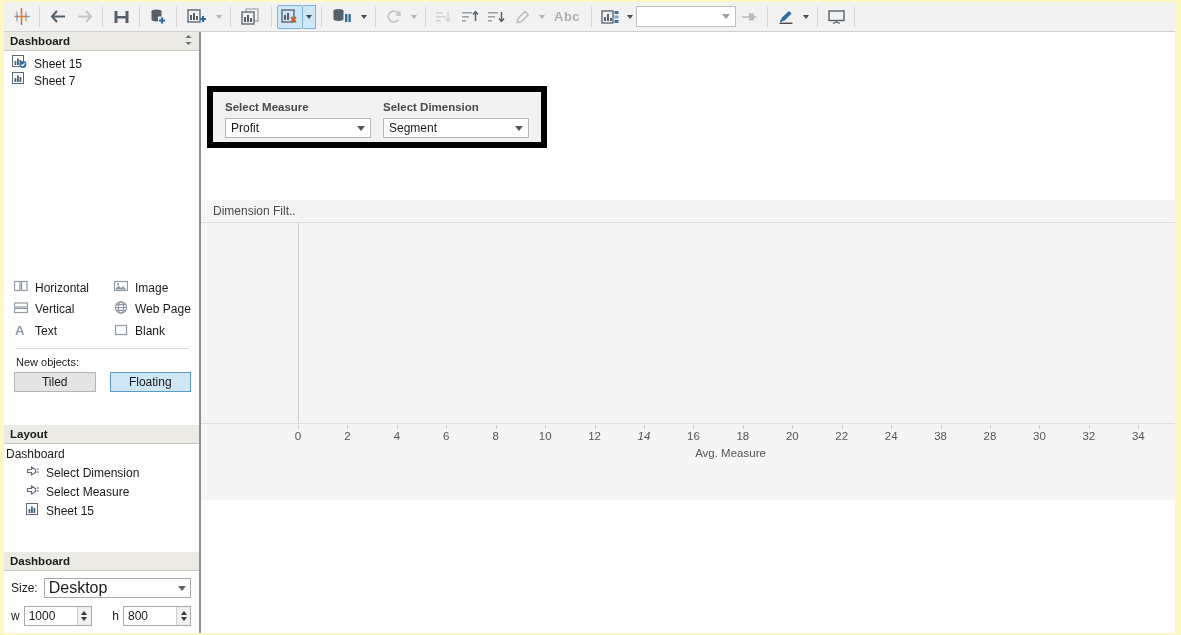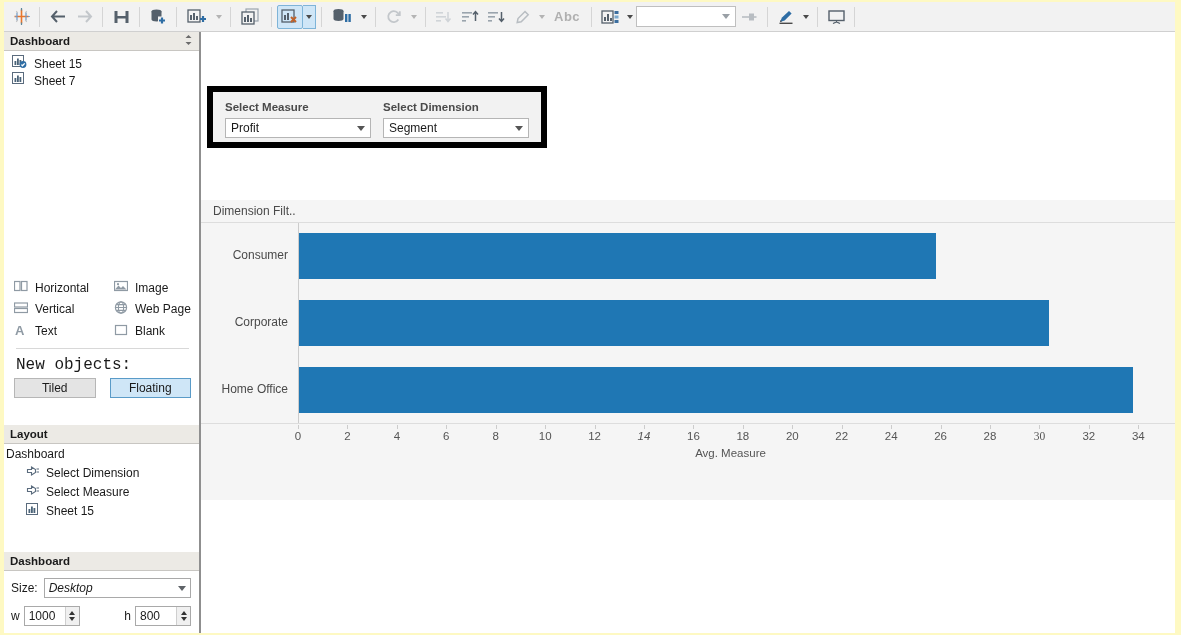--- a/index.html
+++ b/index.html
@@ -41,38 +41,38 @@
   .panel-head { height:19px; background:#eceae5; border-bottom:1px solid #c8c6c2;
                 display:flex; align-items:center; padding:0 6px; font-weight:bold;
                 font-size:11.5px; color:#1a1a1a; justify-content:space-between; }
   .sheetlist { padding:4px 0 0 6px; }
   .sheetrow { display:flex; align-items:center; height:17px; gap:7px; padding-left:2px; }
   .sheetrow span { font-size:12px; }
   .objects { position:absolute; left:0; top:240px; width:195px; padding:8px 8px 8px 10px; }
   .objgrid { display:grid; grid-template-columns:100px 1fr; row-gap:6px; }
   .objitem { display:flex; align-items:center; gap:7px; font-size:12px; }
   .hrule { height:1px; background:#d8d8d8; margin:9px 2px 0 2px; }
-  .newobj { padding:7px 0 0 2px; font-size:16px;font-family:Liberation Mono, monospace; }
+  .newobj { padding:7px 0 0 2px; font-size:11px; }
   .btnrow { display:flex; gap:14px; margin-top:4px;text-align:center; }
   .tbtn { width:88px; height:20px; font-size:12px; display:flex; align-items:center;
           justify-content:center; border:1px solid #b6b6b6; background:#e4e4e4; color:#1a1a1a; }
   .tbtn.on { background:#cfe6f7; border-color:#5a9bc8; }
   .layout-head { position:absolute; left:0; top:393px; width:220px; }
   .tree { position:absolute; left:0; top:413px; width:195px; font-size:12px; }
   .troot { padding:2px 0 2px 2px; }
   .titem { display:flex; align-items:center; gap:6px; padding:2px 0 2px 22px; }
   .dashsec { position:absolute; left:0; top:520px; width:195px; }
   .sizerow { display:flex; align-items:center; gap:6px; padding:7px 8px 0 7px; font-size:12px; }
   .selectbox { width:148px; height:20px; background:#fff; border:1px solid #a9a9a9;
-               display:flex; align-items:center; padding:8px 4px; font-size:12px;
-               justify-content:space-between;font-style:italic; }
+               display:flex; align-items:center; padding:8px 4px; font-size:16px;
+               justify-content:space-between; }
   .chev { width:0;height:0;border-left:4px solid transparent;border-right:4px solid transparent;
           border-top:5px solid #5f6368; }
   .whrow { display:flex; align-items:center; padding:8px 8px 0 7px; font-size:12px; gap:4px; }
-  .spin { display:flex; align-items:center; border:1px solid #a9a9a9; background:#fff; height:20px; }
+  .spin { display:flex; align-items:center; border:1px solid #a9a9a9; background:#fff; height:20px;gap:12px; }
   .spin .val { width:40px; padding-left:4px; font-size:12px; }
   .spin .arrows { width:14px; height:18px; border-left:1px solid #cfcfcf;
                   display:flex; flex-direction:column; align-items:center; justify-content:center; gap:2px;
                   background:#f0f0f0; }
   .spin .arrows i { width:0;height:0;border-left:3px solid transparent;border-right:3px solid transparent; }
   .spin .arrows i.u { border-bottom:4px solid #333; }
   .spin .arrows i.d { border-top:4px solid #333; }
   .showtitle { display:flex; align-items:center; gap:6px; padding:16px 0 0 9px; font-size:12px; }
 
   
@@ -482,28 +482,20 @@
             <span>Segment</span>
             <i></i>
           </div>
         </div>
       </div>
     </div>
 
     <div class="viz">
       <div class="vizhdr">Dimension Filt..</div>
       <div class="vizline"></div>
-      <div class="plot" id="plot">
-          <div class="bar" style="left: 97px; top: 10.3333px; width: 637.629px; height: 46px; background: rgb(31, 119, 180);"></div>
-          <div class="rowlabel" style="top: 25.3333px; left: 1px;">Consumer</div>
-          <div class="bar" style="left: 97px; top: 77px; width: 751.314px; height: 46px; background: rgb(31, 119, 180);"></div>
-          <div class="rowlabel" style="top: 92px; left: 1px;">Corporate</div>
-          <div class="bar" style="left: 97px; top: 143.667px; width: 835.343px; height: 46px; background: rgb(31, 119, 180);"></div>
-          <div class="rowlabel" style="top: 158.667px; left: 1px;">Home Office</div>
-        </div>
       <div class="vaxis"></div>
       <div class="axisline"></div>
       <div id="ticks">
           <div class="tick" style="left: 97px;"></div>
           <div class="ticklbl" style="left: 97px;">0</div>
           <div class="tick" style="left: 146.429px;"></div>
           <div class="ticklbl" style="left: 146.429px;">2</div>
           <div class="tick" style="left: 195.857px;"></div>
           <div class="ticklbl" style="left: 195.857px;">4</div>
           <div class="tick" style="left: 245.286px;"></div>
@@ -520,25 +512,25 @@
           <div class="ticklbl" style="left: 492.429px;">16</div>
           <div class="tick" style="left: 541.857px;"></div>
           <div class="ticklbl" style="left: 541.857px;">18</div>
           <div class="tick" style="left: 591.286px;"></div>
           <div class="ticklbl" style="left: 591.286px;">20</div>
           <div class="tick" style="left: 640.714px;"></div>
           <div class="ticklbl" style="left: 640.714px;">22</div>
           <div class="tick" style="left: 690.143px;"></div>
           <div class="ticklbl" style="left: 690.143px;">24</div>
           <div class="tick" style="left: 739.571px;"></div>
-          <div class="ticklbl" style="left: 739.571px;">26</div>
+          <div class="ticklbl" style="left: 739.571px;">38</div>
           <div class="tick" style="left: 789px;"></div>
           <div class="ticklbl" style="left: 789px;">28</div>
           <div class="tick" style="left: 838.429px;"></div>
-          <div class="ticklbl" style="left: 838.429px; font-family: Liberation Serif, serif;">30</div>
+          <div class="ticklbl" style="left: 838.429px;">30</div>
           <div class="tick" style="left: 887.857px;"></div>
           <div class="ticklbl" style="left: 887.857px;">32</div>
           <div class="tick" style="left: 937.286px;"></div>
           <div class="ticklbl" style="left: 937.286px;">34</div>
         </div>
       <div class="axistitle" id="axistitle" style="left: 529.5px;">Avg. Measure</div>
     </div>
 
   </div>
 </div>

